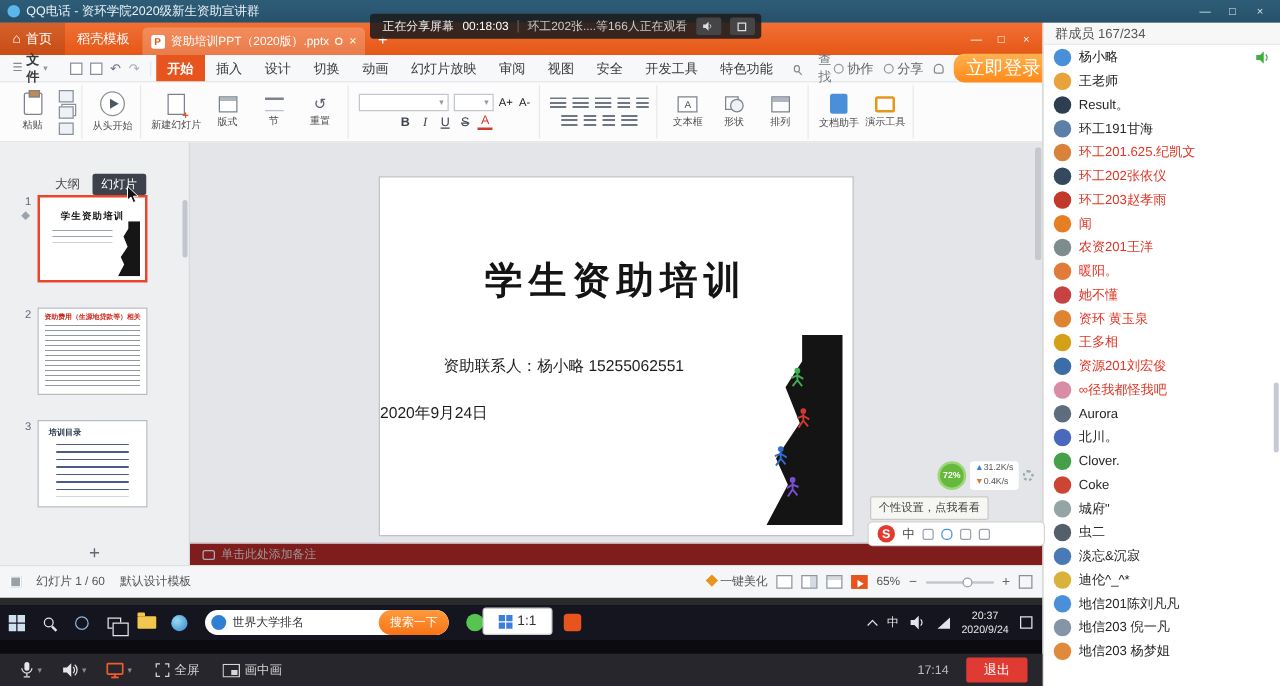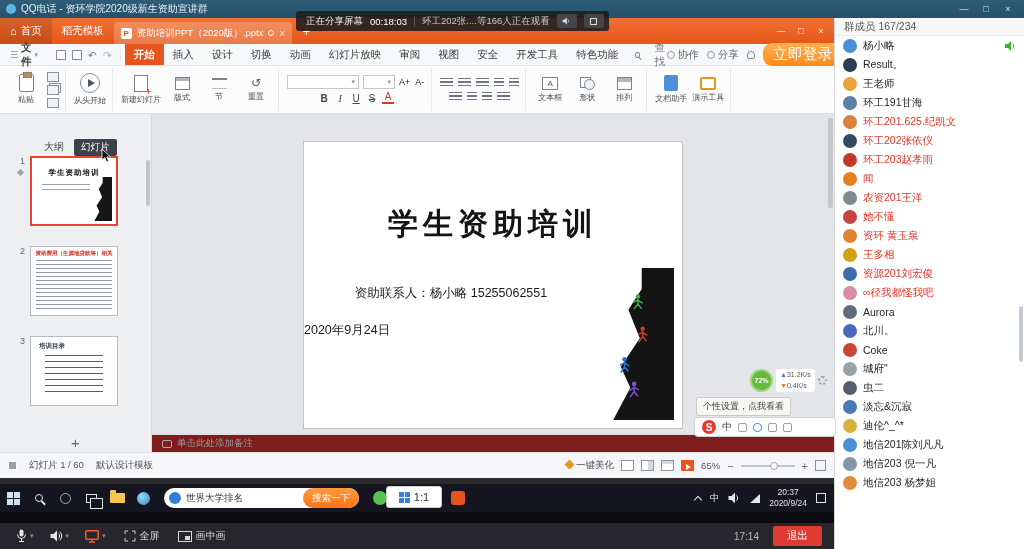--- a/index.html
+++ b/index.html
@@ -638,32 +638,32 @@
         <span class="mname">杨小略</span>
         <span class="speak-ico">
           <svg width="12" height="10" viewBox="0 0 12 10">
             <polygon points="1,3 4,3 7,0 7,10 4,7 1,7" fill="#3fae3f"></polygon>
             <path d="M8.5 2.5a3.2 3.2 0 0 1 0 5" stroke="#3fae3f" fill="none"></path>
           </svg>
         </span>
       </div>
 
       <div class="member">
+        <span class="avatar" style="background: rgb(232, 163, 61);"></span>
+        <span class="mname">王老师</span>
+
+      </div>
+
+      <div class="member">
         <span class="avatar" style="background: rgb(44, 62, 80);"></span>
         <span class="mname">Result。</span>
 
       </div>
 
       <div class="member">
-        <span class="avatar" style="background: rgb(232, 163, 61);"></span>
-        <span class="mname">王老师</span>
-
-      </div>
-
-      <div class="member">
         <span class="avatar" style="background: rgb(91, 127, 166);"></span>
         <span class="mname">环工191甘海</span>
 
       </div>
 
       <div class="member">
         <span class="avatar" style="background: rgb(217, 130, 59);"></span>
         <span class="mname red">环工201.625.纪凯文</span>
 
       </div>
@@ -685,20 +685,25 @@
         <span class="mname red">闻</span>
 
       </div>
 
       <div class="member">
         <span class="avatar" style="background: rgb(127, 140, 141);"></span>
         <span class="mname red">农资201王洋</span>
 
       </div>
 
+      <div class="member">
+        <span class="avatar" style="background: rgb(224, 123, 57);"></span>
+        <span class="mname red">暖阳。</span>
+
+      </div>
 
       <div class="member">
         <span class="avatar" style="background: rgb(199, 67, 67);"></span>
         <span class="mname red">她不懂</span>
 
       </div>
 
       <div class="member">
         <span class="avatar" style="background: rgb(222, 132, 48);"></span>
         <span class="mname red">资环 黄玉泉</span>
@@ -729,20 +734,25 @@
         <span class="mname">Aurora</span>
 
       </div>
 
       <div class="member">
         <span class="avatar" style="background: rgb(74, 105, 189);"></span>
         <span class="mname">北川。</span>
 
       </div>
 
+      <div class="member">
+        <span class="avatar" style="background: rgb(69, 160, 73);"></span>
+        <span class="mname">Clover.</span>
+
+      </div>
 
       <div class="member">
         <span class="avatar" style="background: rgb(204, 68, 51);"></span>
         <span class="mname">Coke</span>
 
       </div>
 
       <div class="member">
         <span class="avatar" style="background: rgb(149, 165, 166);"></span>
         <span class="mname">城府"</span>

